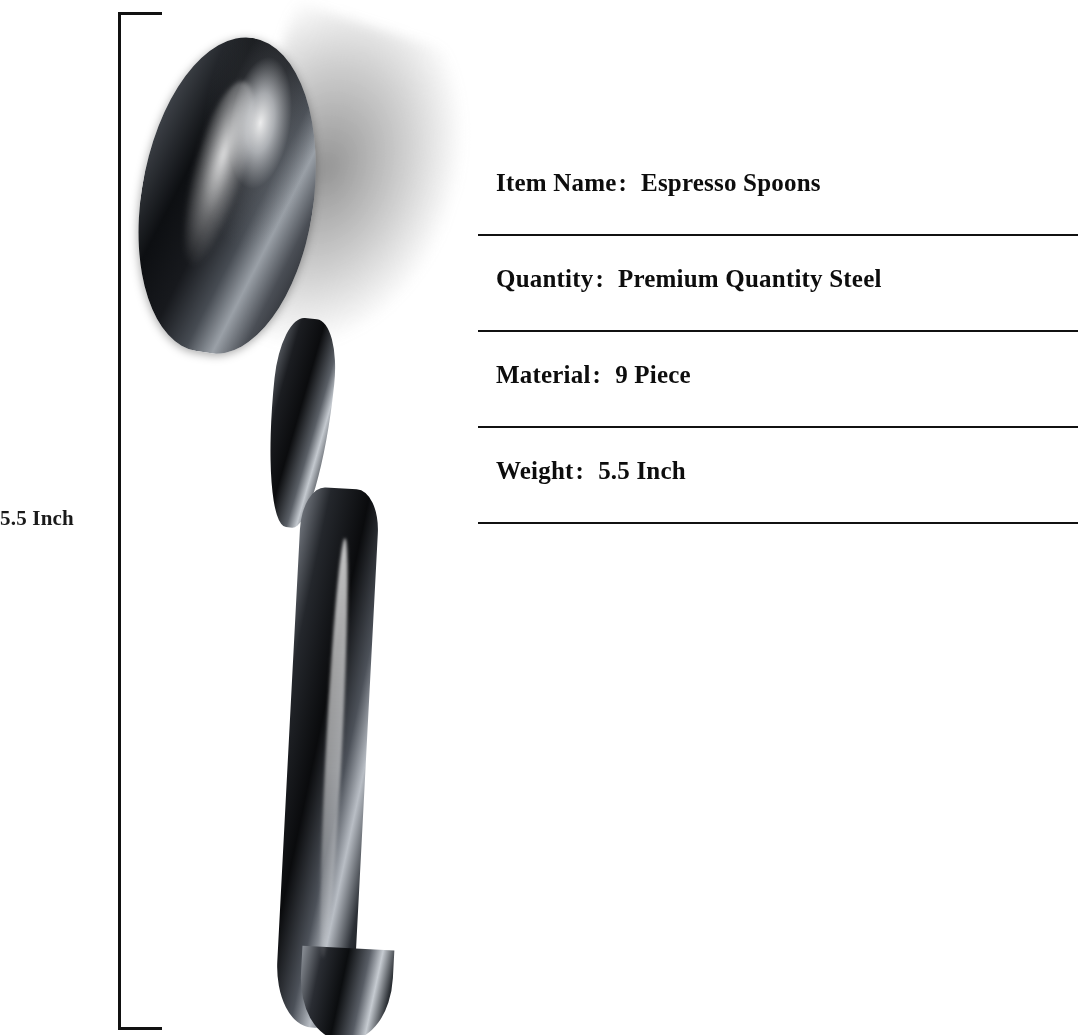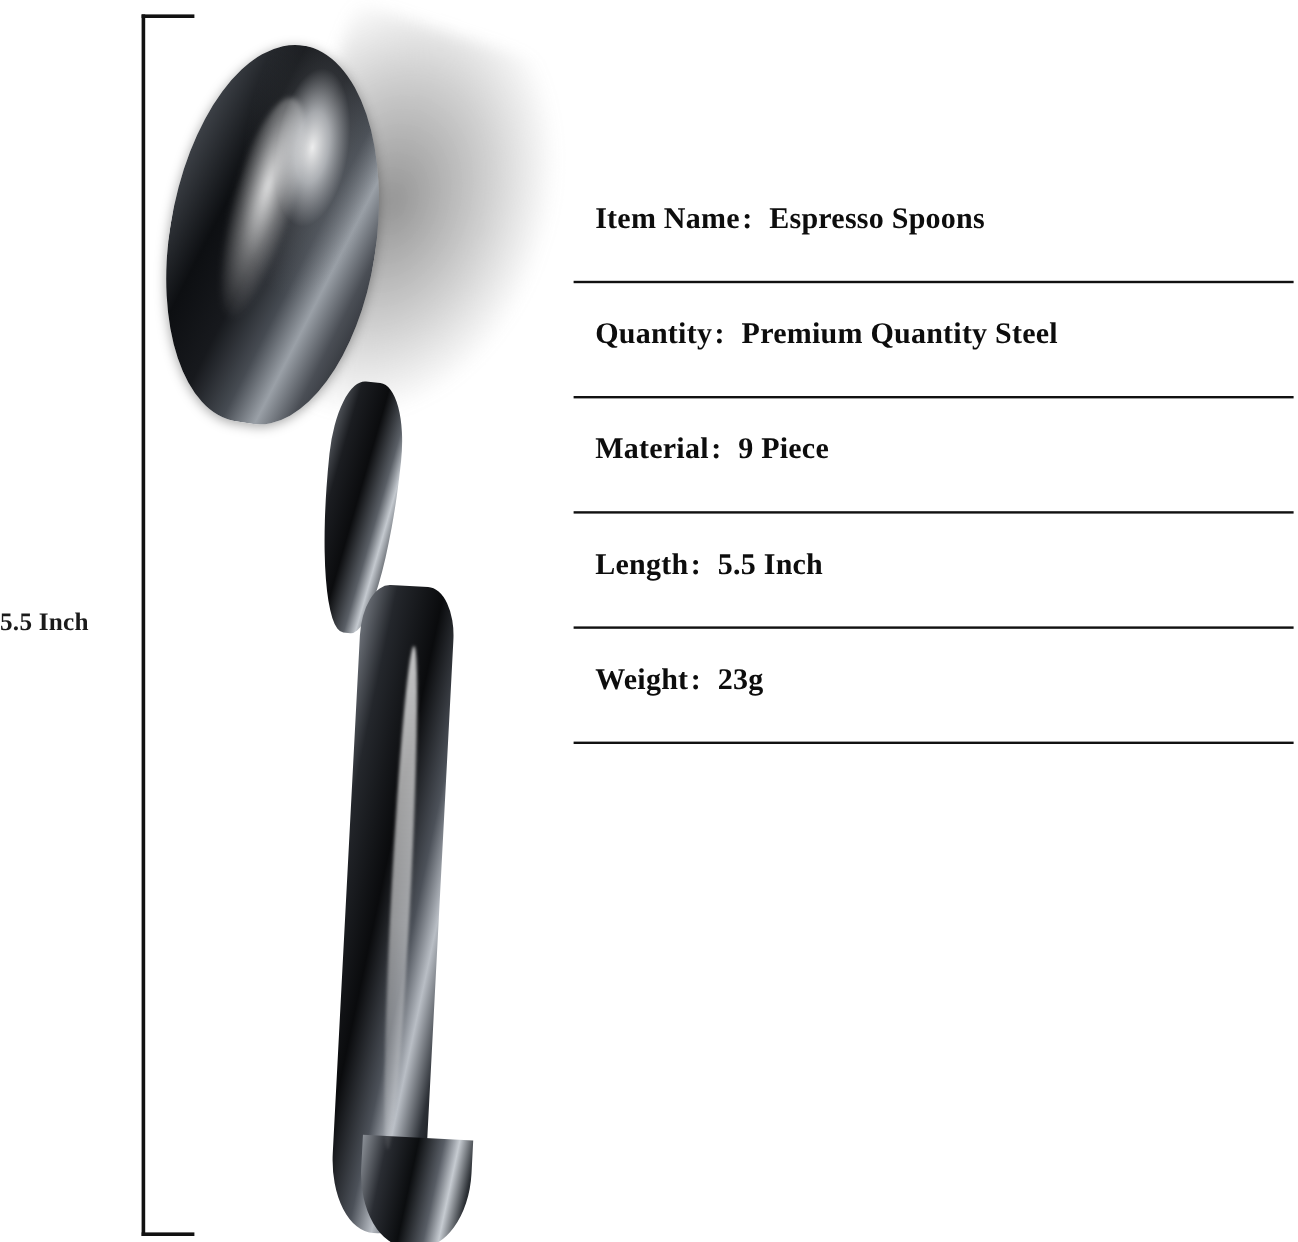--- a/index.html
+++ b/index.html
@@ -220,26 +220,21 @@
 
 
     <div class="spec-row">
       <div class="spec-text">
         <span class="spec-key">Material</span><span class="spec-sep">:</span><span class="spec-val">9 Piece</span>
       </div>
     </div>
 
     <div class="spec-row">
       <div class="spec-text">
-        <span class="spec-key">Length</span><span class="spec-sep">:</span><span class="spec-val">5.5 Inch</span>
-      </div>
-    </div>
-
-    <div class="spec-row">
-      <div class="spec-text">
-        <span class="spec-key">Weight</span><span class="spec-sep">:</span><span class="spec-val">23g</span>
-      </div>
-    </div>
+        <span class="spec-key">Weight</span><span class="spec-sep">:</span><span class="spec-val">5.5 Inch</span>
+      </div>
+    </div>
+
 
 
   </div>
 
 </div>
 
 </body></html>

